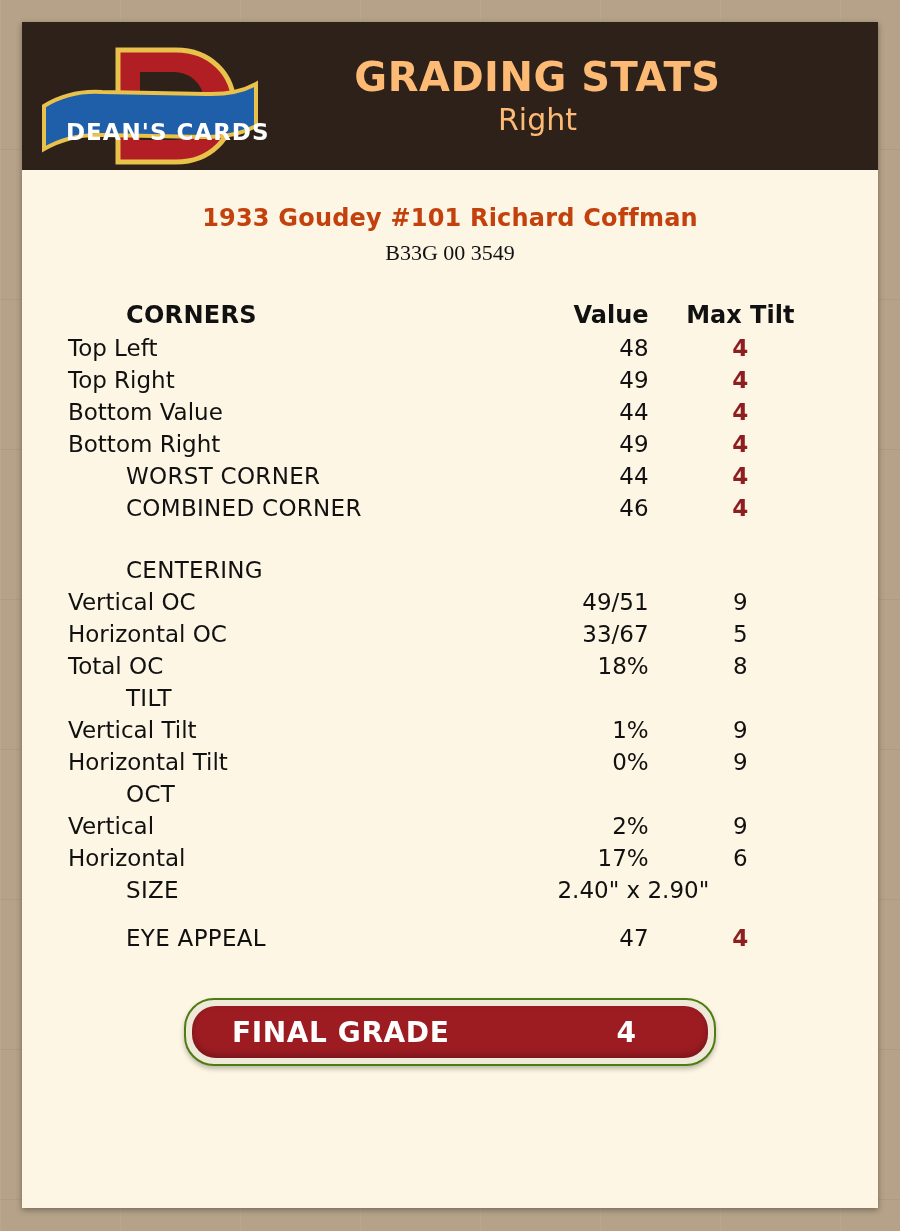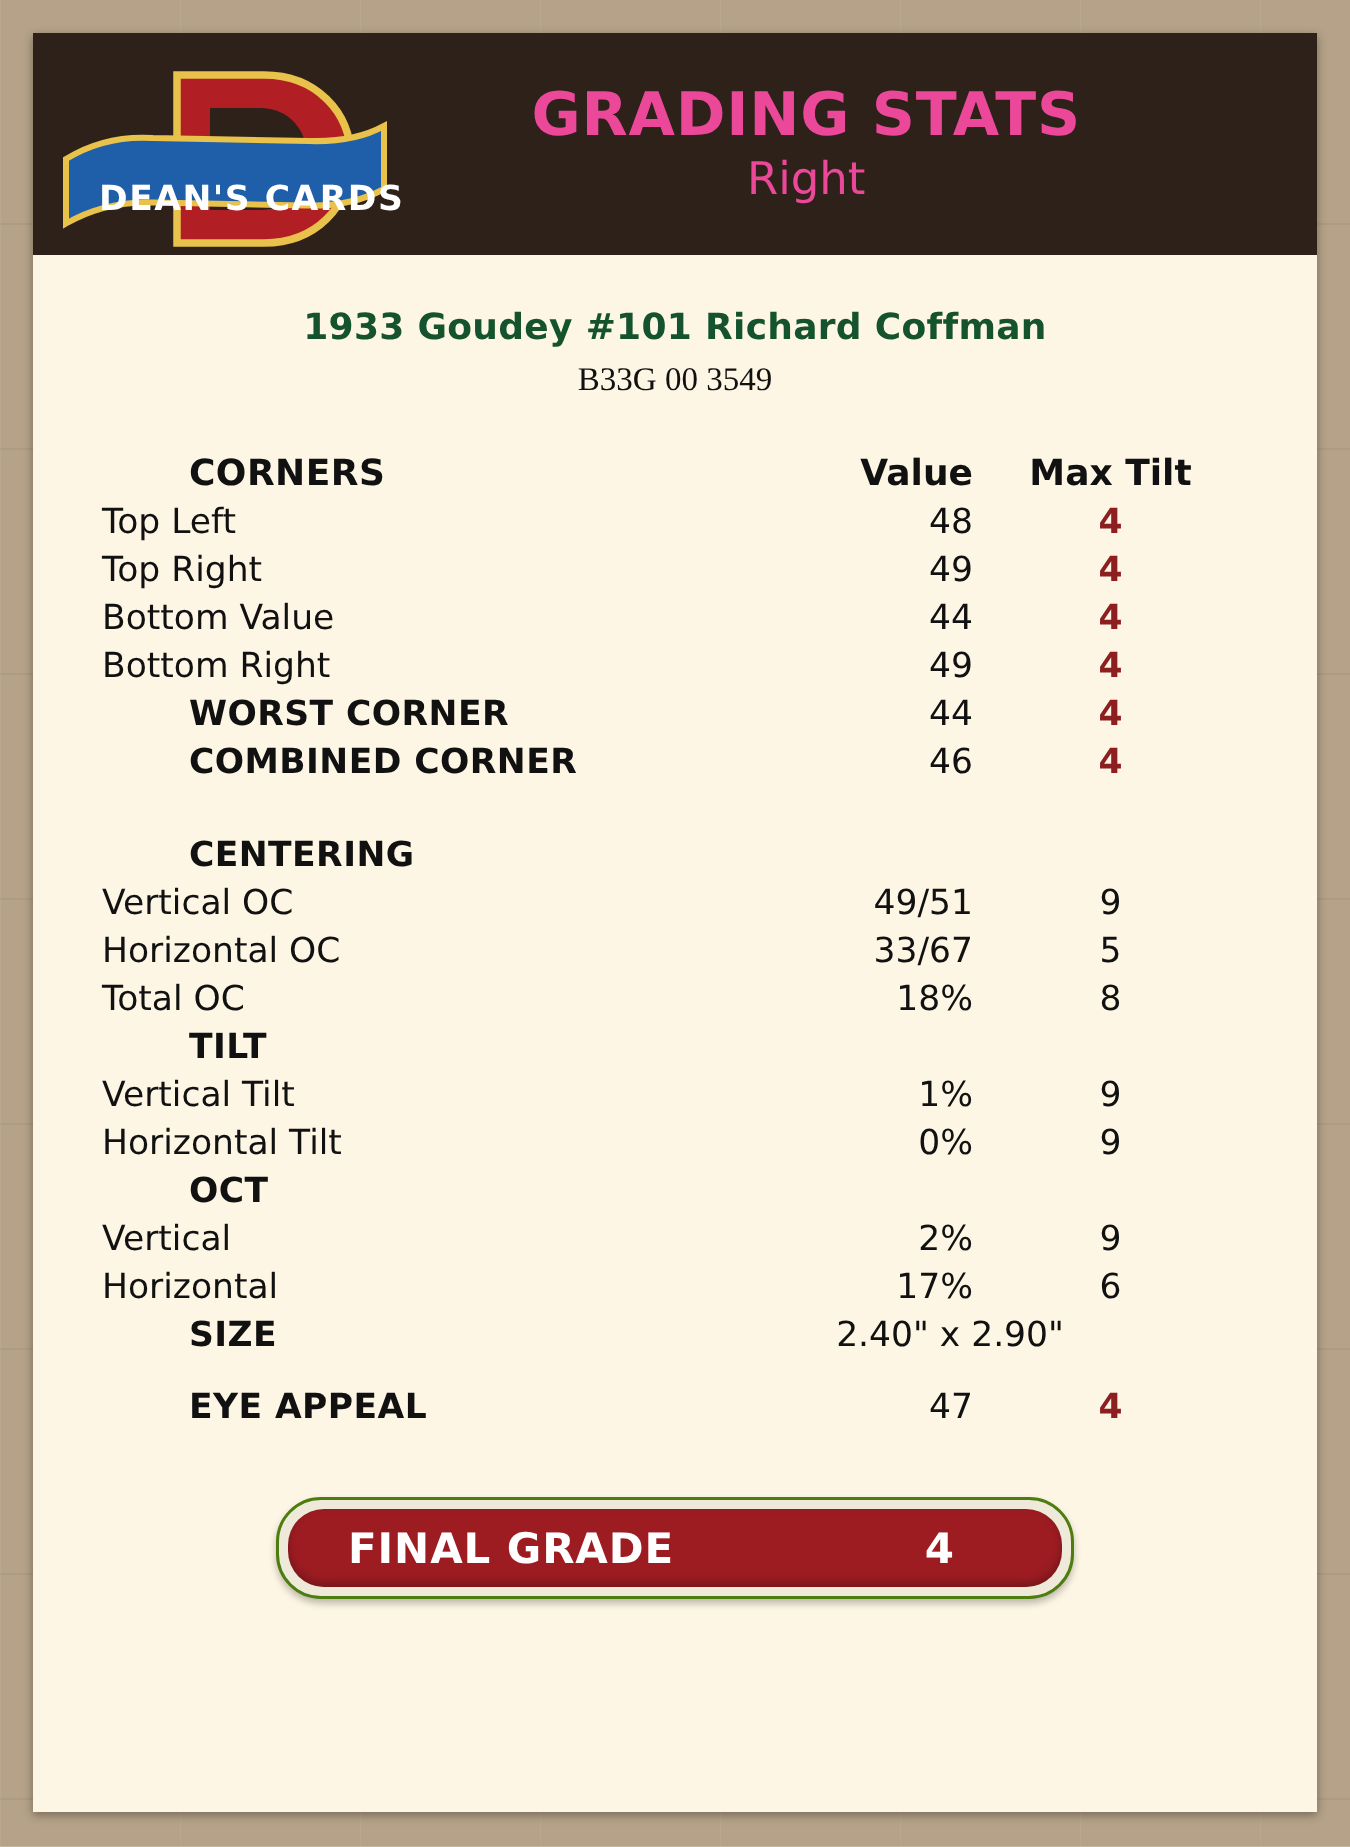--- a/index.html
+++ b/index.html
@@ -45,42 +45,42 @@
   .logo {
     width: 256px;
     height: 128px;
     position: relative;
     flex: 0 0 auto;
   }
   .logo svg { display: block; }
   .header-titles {
     flex: 1 1 auto;
     text-align: center;
-    color: #ec4899;
+    color: #fdba74;
     padding-right: 81px;
   }
   .header-title {
     font-size: 40px;
     font-weight: bold;
     letter-spacing: 0.5px;
     line-height: 1.05;
   }
   .header-sub {
     font-size: 30px;
     font-weight: normal;
     margin-top: 4px;
   }
   .body-area {
     padding: 34px 46px 0 46px;
   }
   .card-title {
     text-align: center;
     font-size: 24px;
     font-weight: bold;
-    color: #14532d;
+    color: #c2410c;
     letter-spacing: 0.2px;
   }
   .card-serial {
     text-align: center;
     font-size: 22px;
     color: #111;
     margin-top: 8px;
     font-family: Liberation Serif, serif;
   }
   table.stats {
@@ -89,21 +89,21 @@
     margin-top: 32px;
     font-size: 23px;
     color: #111;
   }
   table.stats td {
     padding: 3px 0;
     vertical-align: middle;
   }
   td.label { width: 48%; padding-left: 82px; }
   td.label.section {
-    font-weight: bold;
+    font-weight: normal;
     padding-left: 58px;
     letter-spacing: 0.3px;
   }
   td.value { width: 28%; text-align: right; }
   td.grade { width: 24%; text-align: center; }
   td.value.header-cell, td.grade.header-cell, td.label.header-cell {
     font-weight: bold;
     font-size: 24px;
   }
   .red-grade { color: #8d1f21; font-weight: bold; }

